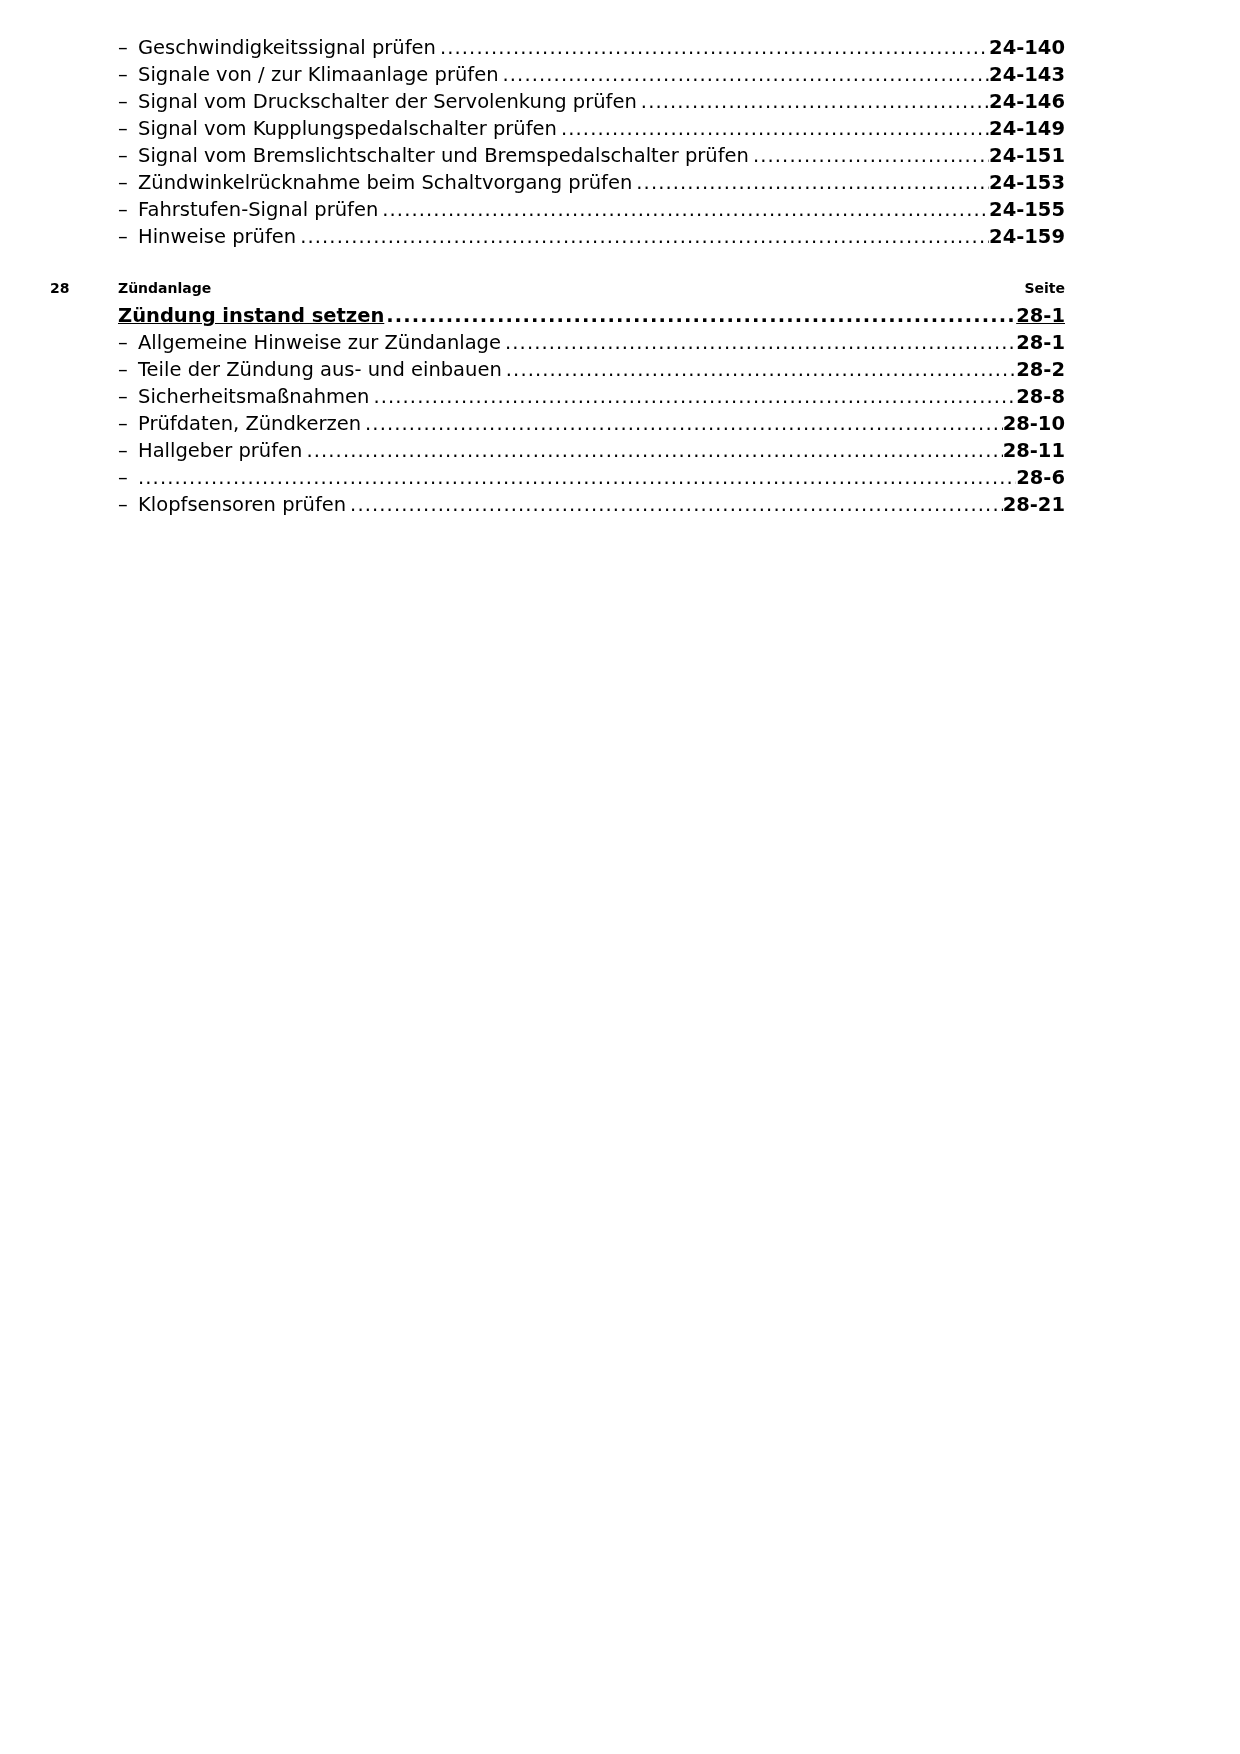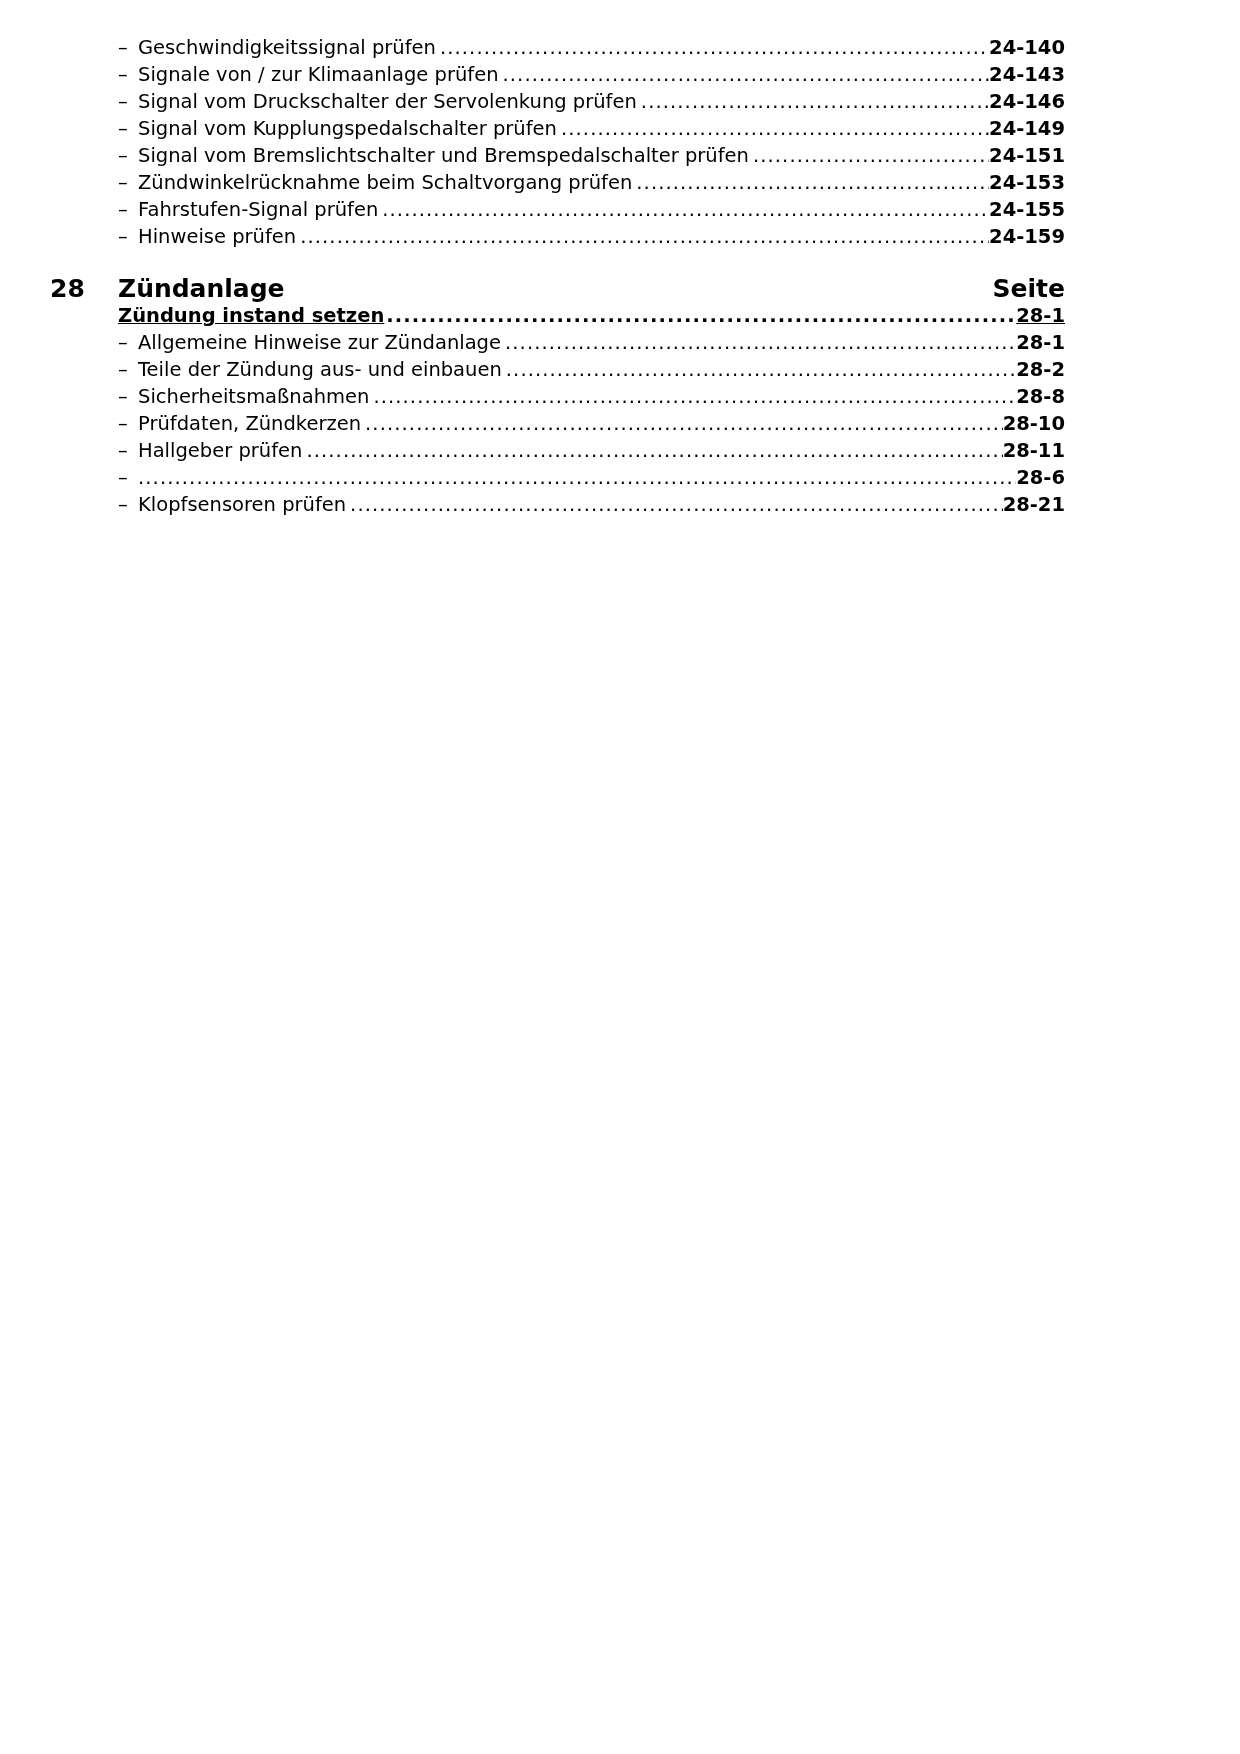--- a/index.html
+++ b/index.html
@@ -74,21 +74,21 @@
   }
   .sub .dashmark {
     flex: 0 0 20px;
     width: 20px;
   }
 
   
   .chapter-row {
     display: flex;
     align-items: flex-end;
-    font-size: 25px;
+    font-size: 14px;
     line-height: 27px;
     height: 30px;
     font-weight: bold;
     margin-top: 22px;
   }
   .chapter-row .num {
     flex: 0 0 68px;
     width: 68px;
   }
   .chapter-row .title {

